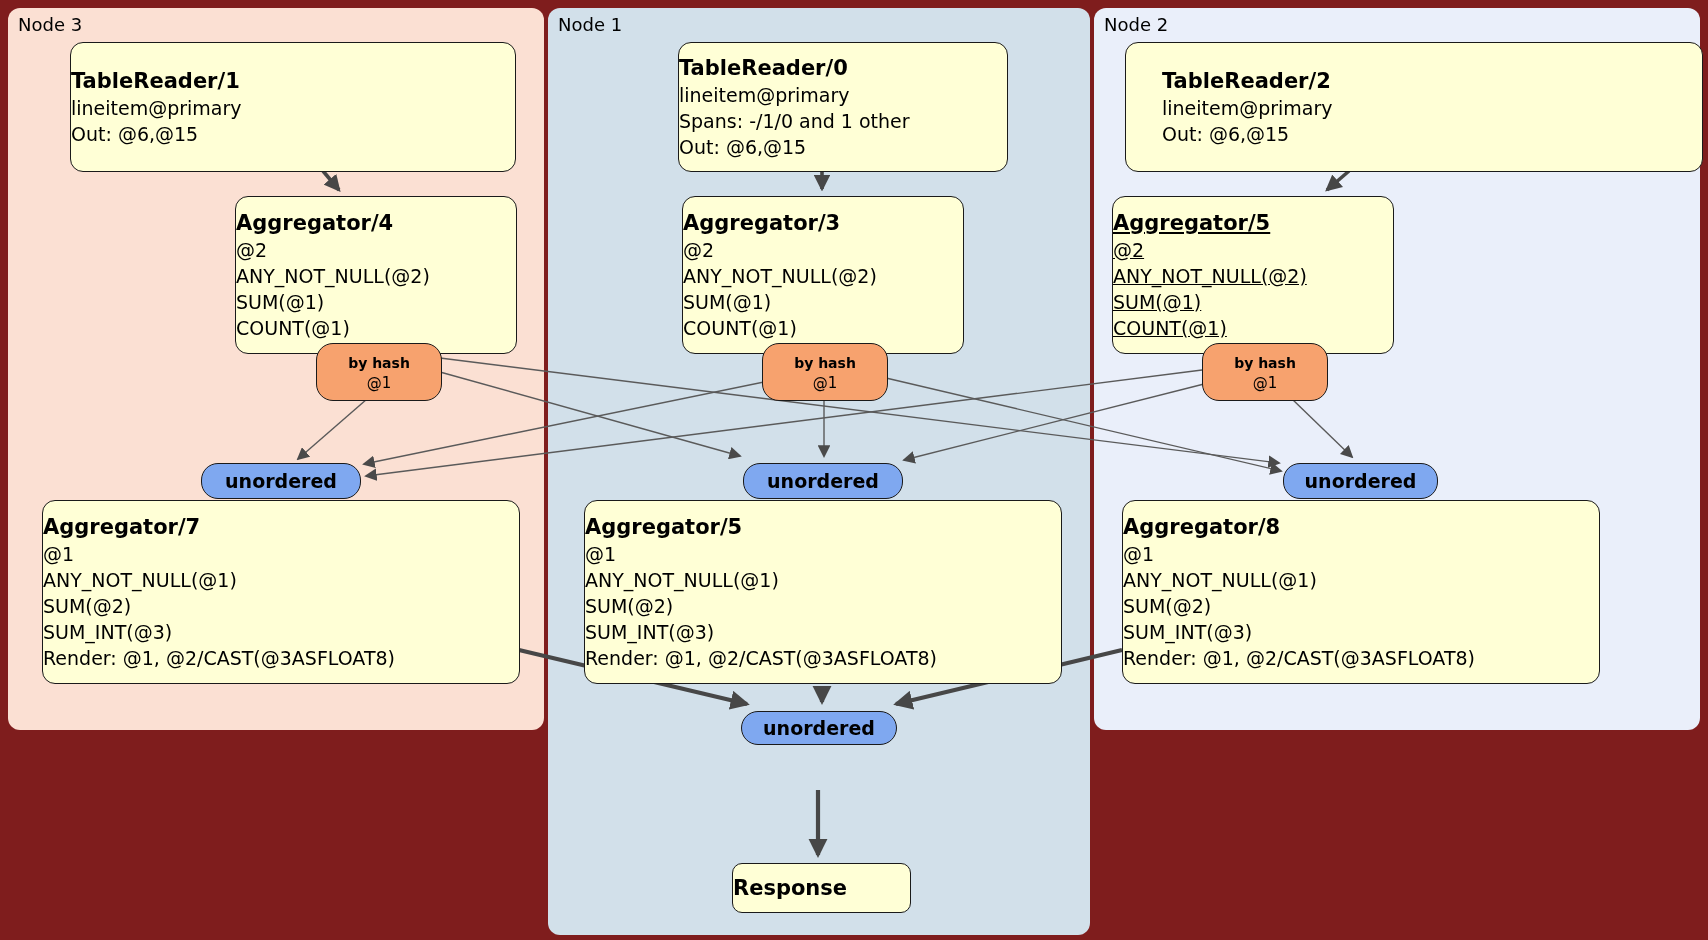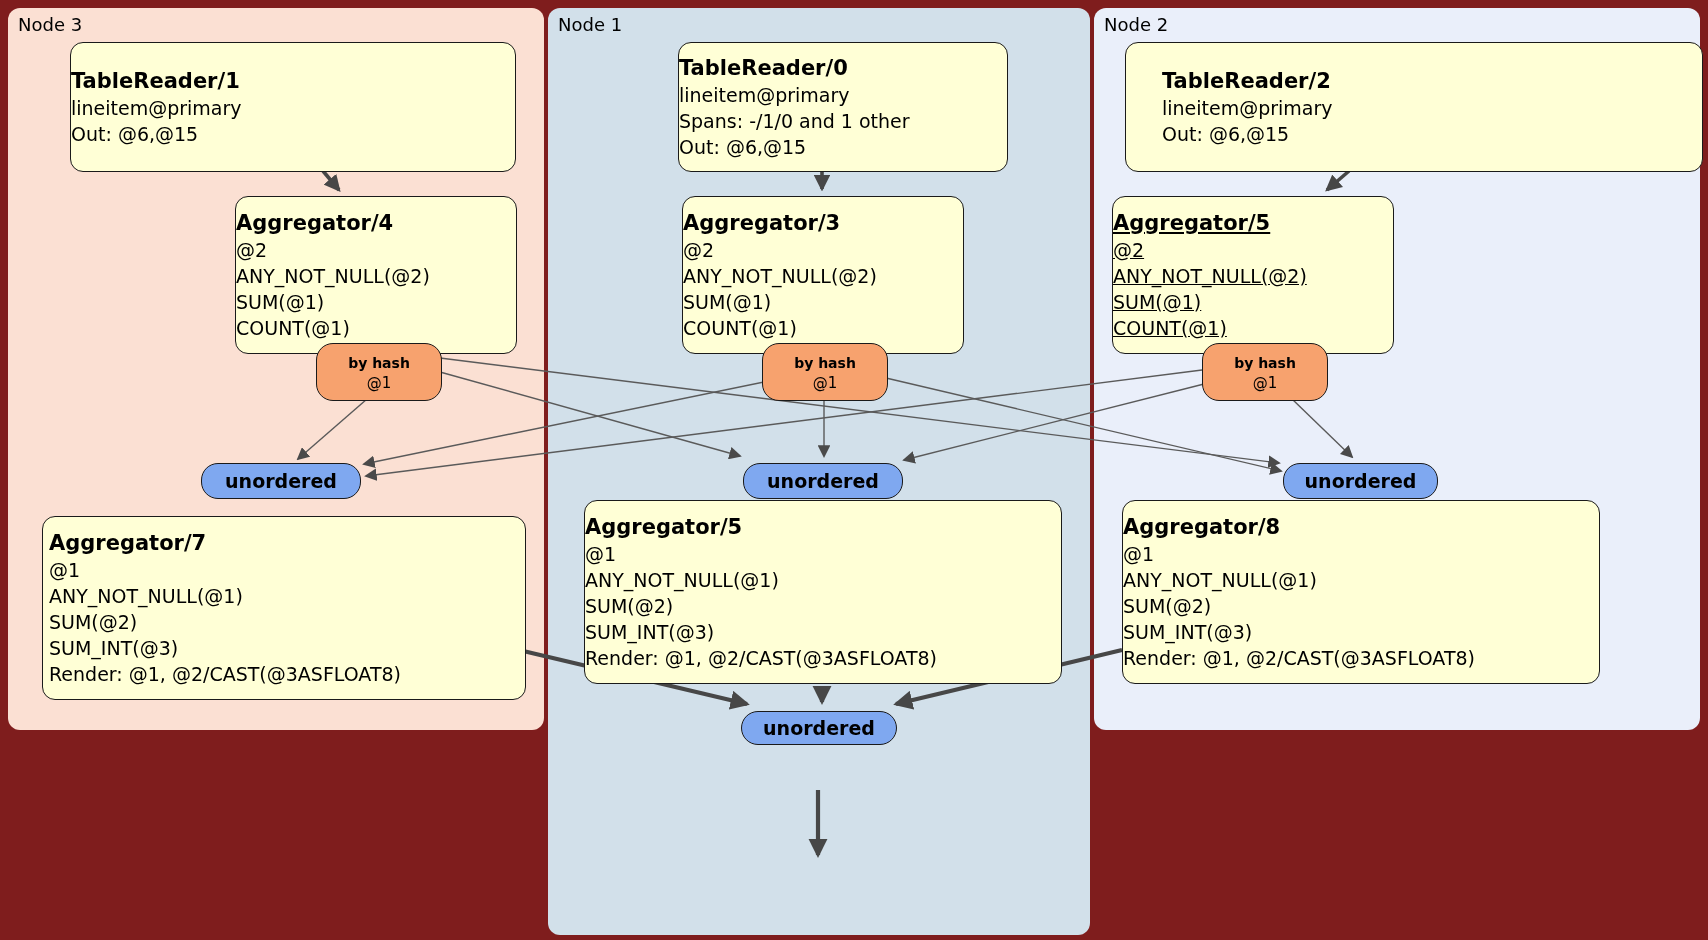--- a/index.html
+++ b/index.html
@@ -152,21 +152,21 @@
   <div class="sync" style="left:201px;top:463px;width:158px;height:34px;">
     <span>unordered</span>
   </div>
   <div class="sync" style="left:743px;top:463px;width:158px;height:34px;">
     <span>unordered</span>
   </div>
   <div class="sync" style="left:1283px;top:463px;width:153px;height:34px;">
     <span>unordered</span>
   </div>
 
-  <div class="node-box" style="left:42px;top:516px;width:476px;height:182px;padding-left:6px;">
+  <div class="node-box" style="left:42px;top:500px;width:476px;height:182px;">
     <div class="nb-title">Aggregator/7</div>
     <div class="nb-line">@1</div>
     <div class="nb-line">ANY_NOT_NULL(@1)</div>
     <div class="nb-line">SUM(@2)</div>
     <div class="nb-line">SUM_INT(@3)</div>
     <div class="nb-line">Render: @1, @2/CAST(@3ASFLOAT8)</div>
   </div>
   <div class="node-box" style="left:584px;top:500px;width:476px;height:182px;">
     <div class="nb-title">Aggregator/5</div>
     <div class="nb-line">@1</div>
@@ -180,14 +180,17 @@
     <div class="nb-line">@1</div>
     <div class="nb-line">ANY_NOT_NULL(@1)</div>
     <div class="nb-line">SUM(@2)</div>
     <div class="nb-line">SUM_INT(@3)</div>
     <div class="nb-line">Render: @1, @2/CAST(@3ASFLOAT8)</div>
   </div>
 
   <div class="sync" style="left:741px;top:711px;width:154px;height:32px;">
     <span>unordered</span>
   </div>
+  <div class="node-box" style="left:732px;top:863px;width:177px;height:48px;border-radius:10px;">
+    <div class="nb-title">Response</div>
+  </div>
 
 </div>
 
 </body></html>

